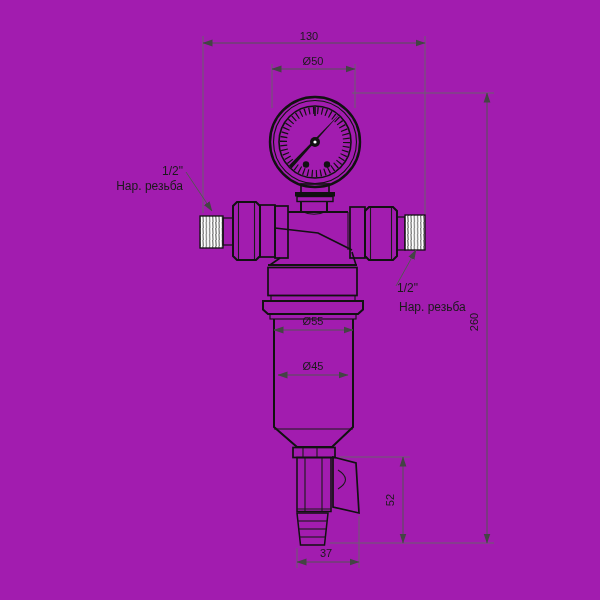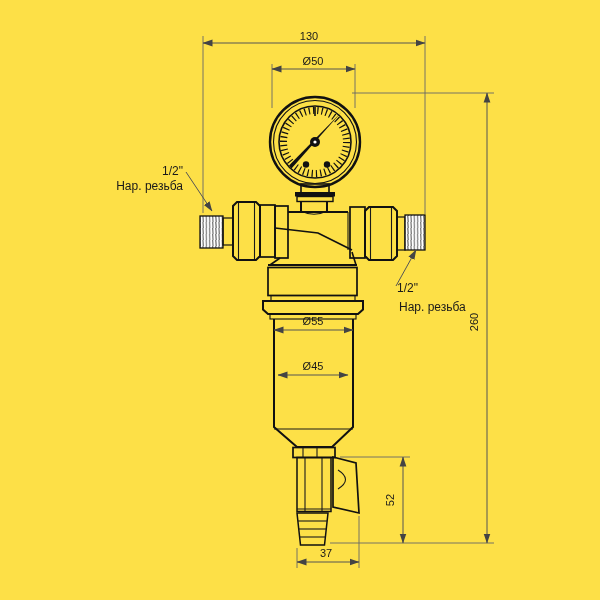--- a/index.html
+++ b/index.html
@@ -5,21 +5,21 @@
   html, body {
     margin: 0;
     padding: 0;
     background: #ffffff;
     font-family: "Liberation Sans", sans-serif;
   }
   .stage {
     position: relative;
     width: 600px;
     height: 600px;
-    background: #fde047;
+    background: #a21caf;
     overflow: hidden;
   }
   svg { display: block; }
   .outline { stroke: #111111; fill: none; }
   .outline-thick { stroke: #111111; stroke-width: 2; fill: none; }
   .outline-thin { stroke: #1a1a1a; stroke-width: 1.1; fill: none; }
   .dimline { stroke: #555555; stroke-width: 1; fill: none; }
   .extline { stroke: #666666; stroke-width: 0.9; fill: none; }
   .dimtext {
     font-family: "Liberation Sans", sans-serif;

